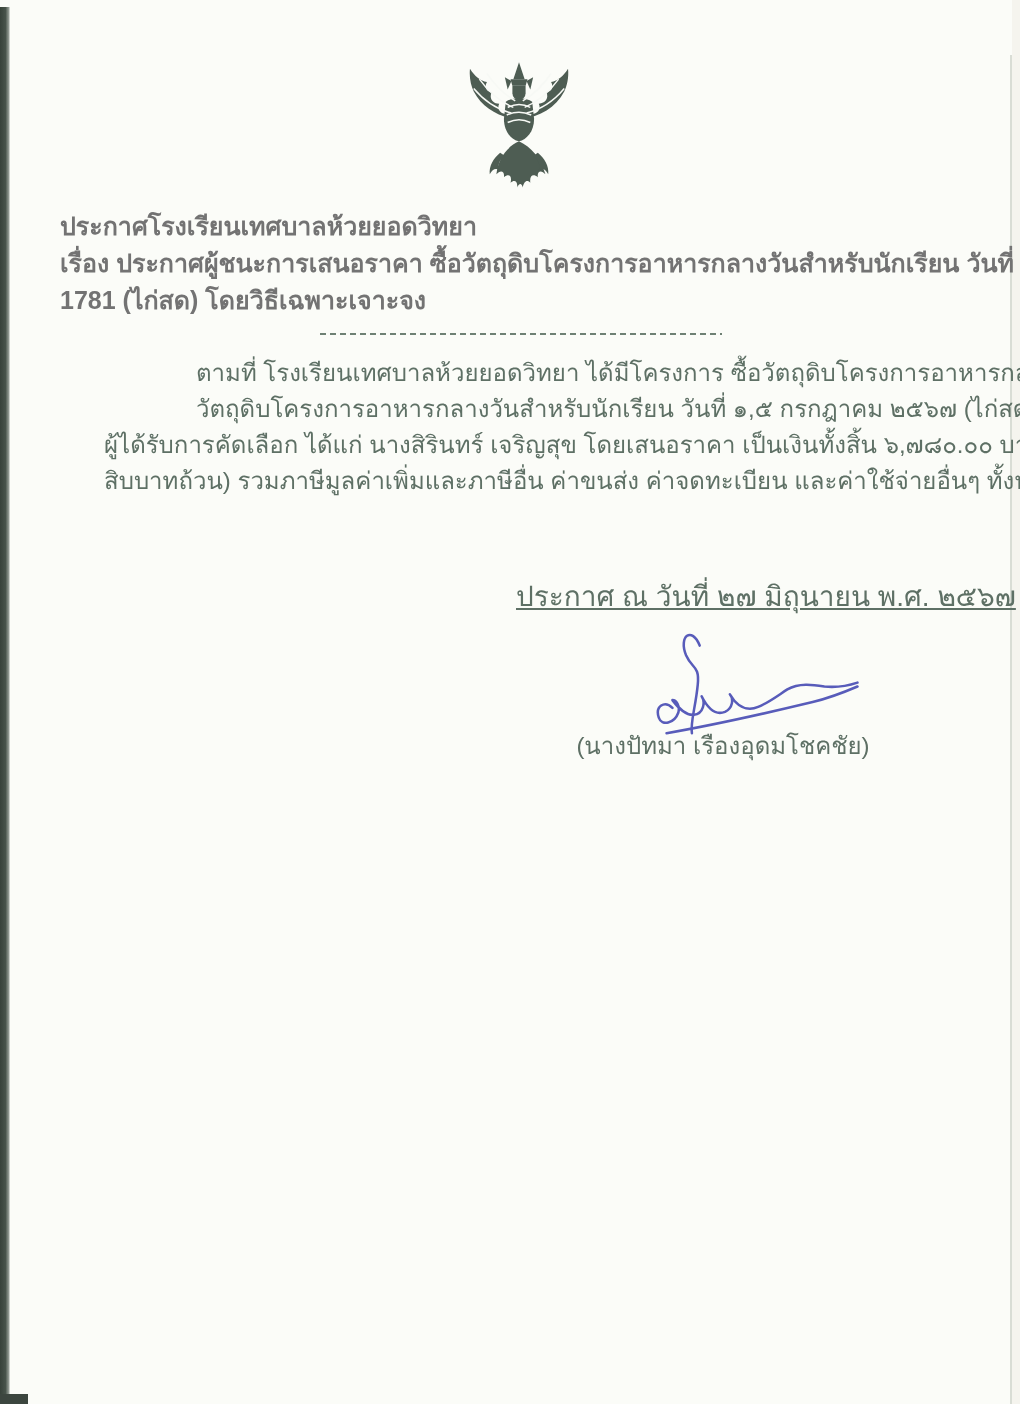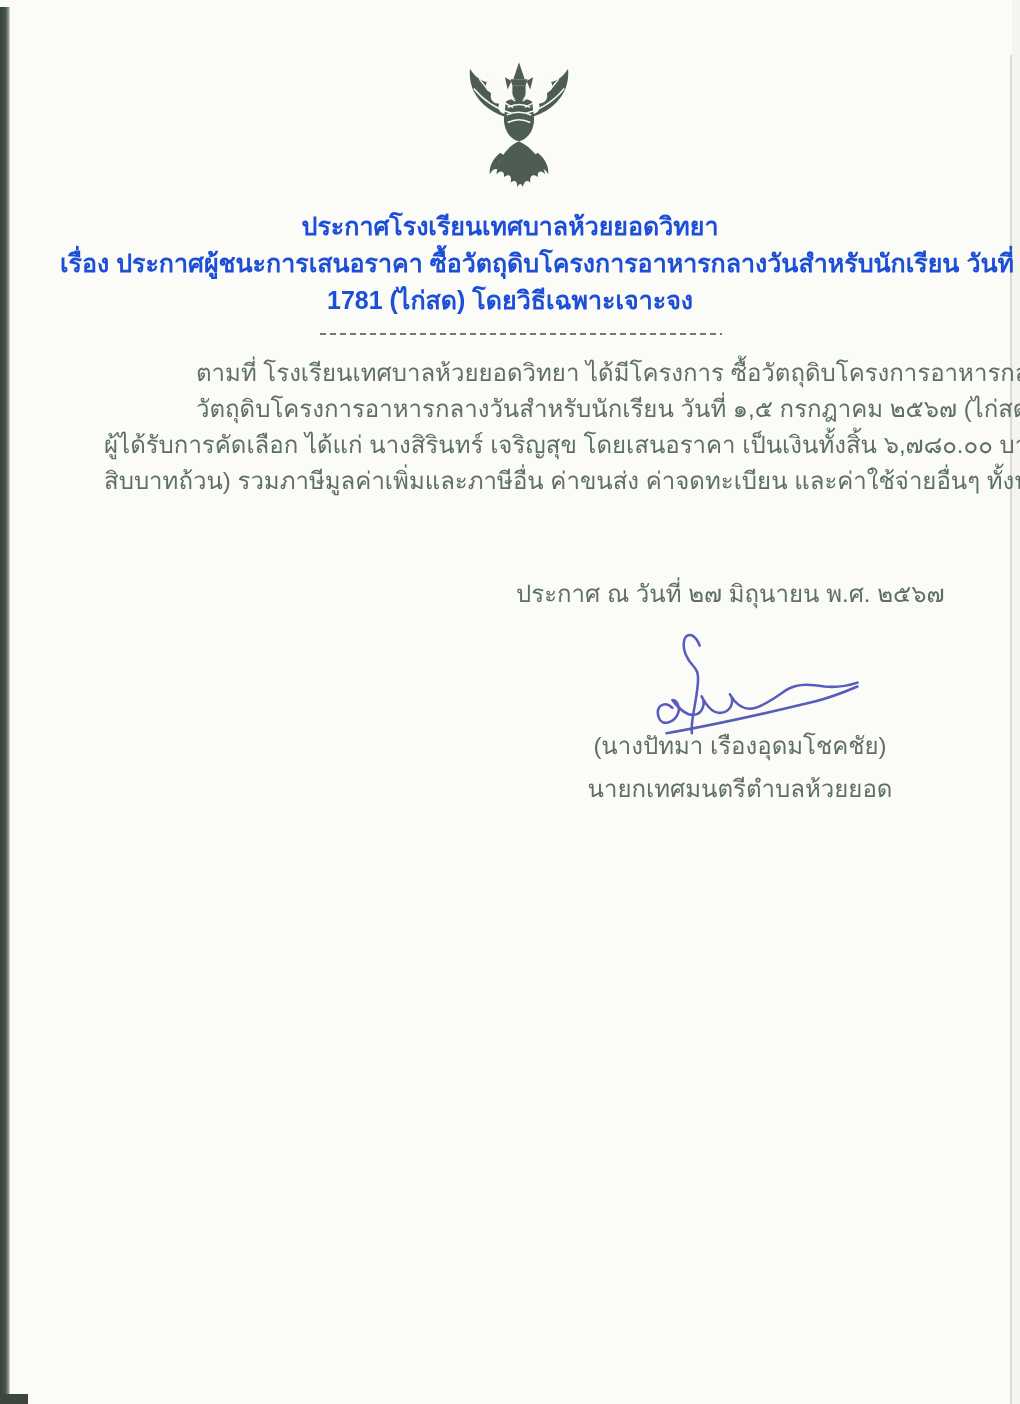--- a/index.html
+++ b/index.html
@@ -32,48 +32,48 @@
     position: absolute; left: 1012px; top: 0; bottom: 0; width: 8px;
     background: #f5f4ee;
   }
 
   .emblem {
     position: absolute; left: 453px; top: 58px; width: 132px; height: 146px;
   }
 
   .title-block {
     position: absolute; left: 60px; top: 208px; width: 900px;
-    text-align: center; font-weight: bold; font-size: 25px; line-height: 37px;
-    color: #1d4ed8;
+    text-align: left; font-weight: bold; font-size: 25px; line-height: 37px;
+    color: #737373;
   }
   .title-block div { white-space: nowrap; }
 
   .separator {
     position: absolute; left: 320px; top: 333px; width: 402px; height: 2px;
     background-image: repeating-linear-gradient(to right, #6e8074 0px, #6e8074 6px, transparent 6px, transparent 10px);
   }
 
   .body-block {
     position: absolute; left: 104px; top: 355px; width: 830px;
     font-size: 24px; line-height: 36px; color: #5e7065;
   }
   .body-block .line { white-space: nowrap; }
   .body-block .indent { padding-left: 92px; }
 
   .date-line {
     position: absolute; left: 516px; top: 574px;
-    font-size: 24px; white-space: nowrap; color: #5e7065;
+    font-size: 28px; white-space: nowrap; color: #5e7065; text-decoration: underline;
   }
 
   .signature-svg {
     position: absolute; left: 612px; top: 630px; width: 265px; height: 112px;
   }
 
   .sign-block {
-    position: absolute; left: 570px; top: 724px; width: 340px;
+    position: absolute; left: 553px; top: 724px; width: 340px;
     text-align: center; font-size: 24px; line-height: 43px; color: #5e7065;
   }
   .sign-block div { white-space: nowrap; }
 </style>
 </head>
 <body>
 
 <div id="page">
 
   <div class="scan-edge-left"></div>
@@ -135,16 +135,15 @@
   <svg class="signature-svg" viewBox="0 0 260 115" aria-hidden="true">
     <g stroke="#585cba" stroke-width="2.6" fill="none" stroke-linecap="round" stroke-linejoin="round">
       <path d="M84,16 C76,-4 62,6 70,26 C76,40 84,36 82,56 C80,78 74,96 76,106"></path>
       <path d="M56,80 C48,72 38,78 42,90 C45,99 58,96 62,85 C64,78 60,72 56,72 C62,80 70,88 78,87 C88,86 90,74 86,68 C92,80 100,88 110,84 C118,80 119,71 115,66 C122,78 132,84 144,79 C156,74 166,66 174,61 C186,54 200,56 212,58 C222,59 234,58 246,54"></path>
       <path d="M50,106 C96,98 150,86 200,74 C216,70 232,64 246,58"></path>
     </g>
   </svg>
 
   <div class="sign-block">
     <div>(นางปัทมา เรืองอุดมโชคชัย)</div>
-    <div>นายกเทศมนตรีตำบลห้วยยอด</div>
   </div>
 
 </div>
 
 </body></html>

